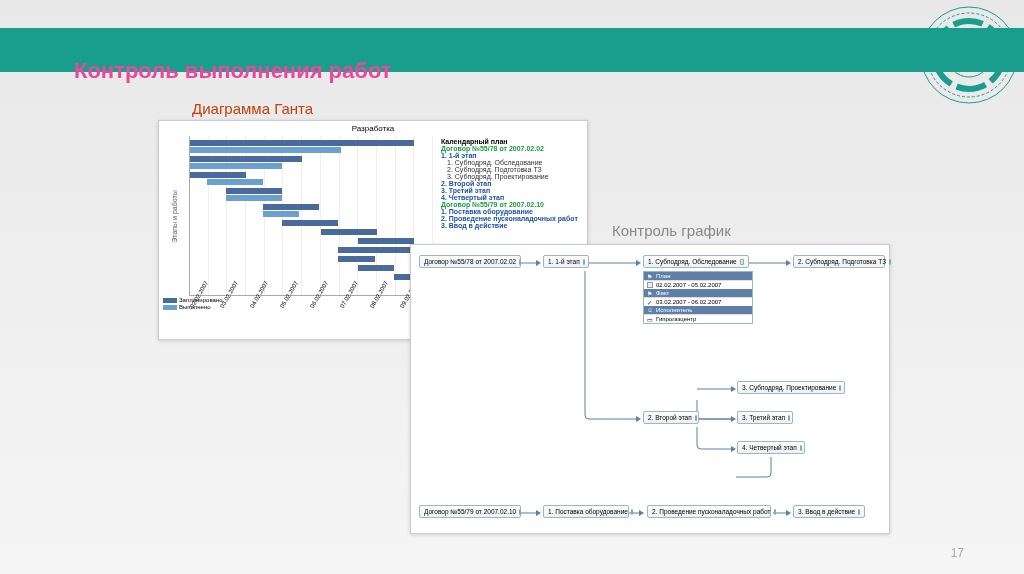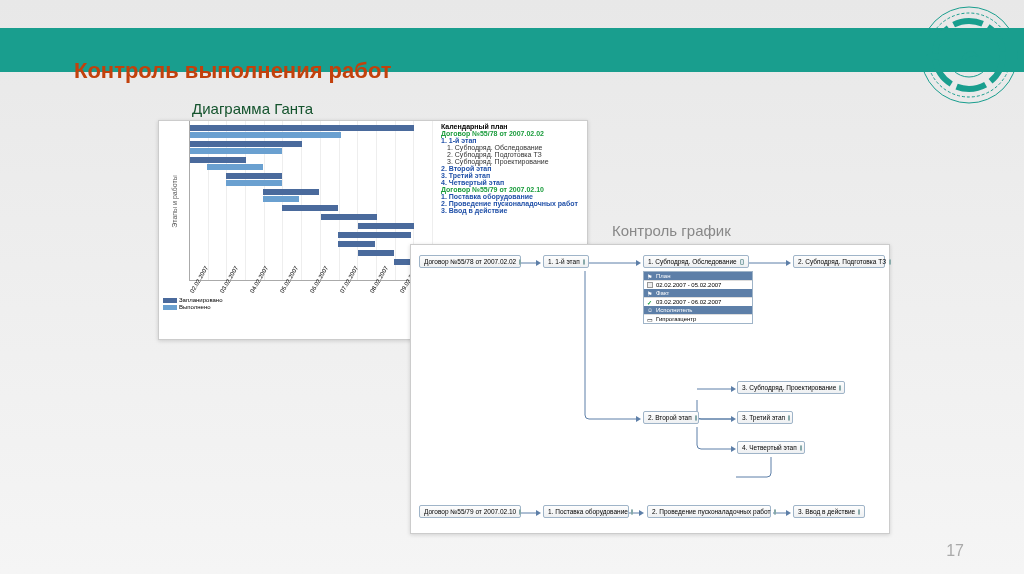--- a/index.html
+++ b/index.html
@@ -7,26 +7,26 @@
     width: 1024px; height: 574px;
     background: linear-gradient(#e8e8e8, #f5f5f5);
     font-family: Arial, sans-serif;
     position: relative;
     overflow: hidden;
   }
   .header-bar {
     position: absolute; top: 28px; left: 0; right: 0; height: 44px;
     background: #199e8e; display: flex; align-items: center;
   }
-  .title { position: absolute; top: 58px; left: 74px; font-size: 22px; font-weight: bold; color: #c2410c; }
+  .title { position: absolute; top: 58px; left: 74px; font-size: 22px; font-weight: bold; color: #ec4899; }
   .logo-ring {
     position: absolute; top: 0; right: 0; width: 150px; height: 150px;
   }
   .logo-ring svg { width: 100%; height: 100%; }
-  .subtitle1 { position: absolute; top: 100px; left: 192px; color: #14532d; font-size: 15px; }
+  .subtitle1 { position: absolute; top: 100px; left: 192px; color: #c2410c; font-size: 15px; }
   .subtitle2 { position: absolute; top: 222px; left: 612px; color: #888; font-size: 15px; }
 
   .gantt-panel {
     position: absolute; top: 120px; left: 158px; width: 430px; height: 220px;
     background: #fff; border: 1px solid #ccc; box-shadow: 0 1px 4px rgba(0,0,0,.15);
     font-size: 7px;
   }
   .gantt-title { text-align: center; font-size: 8px; padding: 3px 0; }
   .gantt-body { display: flex; height: 160px; }
   .gantt-yaxis { width: 30px; display:flex; align-items:center; justify-content:center; }
@@ -66,21 +66,21 @@
   }
   .popup .ph { background:#5d7fa8; color:#fff; padding:1px 3px; display:flex; align-items:center; gap:3px;}
   .popup .pr { padding:1px 3px; display:flex; align-items:center; gap:3px; border-top:1px solid #ddd;}
   .popup .ic { width:6px; height:6px; display:inline-block; }
   .popup .ic.cal { background:#eee; border:1px solid #999; }
   .popup .ic.ok { color:#1a9c3c; font-weight:bold; }
   svg.conn { position:absolute; inset:0; width:100%; height:100%; pointer-events:none; }
   svg.conn path { stroke:#5d7fa8; stroke-width:1; fill:none; }
   svg.conn polygon { fill:#5d7fa8; }
 
-  .page-num { position:absolute; bottom:14px; right:60px; color:#aaa; font-size:16px; }
+  .page-num { position:absolute; bottom:14px; right:60px; color:#aaa; font-size:12px; }
 </style>
 </head>
 <body>
 
 <div class="header-bar"></div>
 <div class="title">Контроль выполнения работ</div>
 
 <div class="logo-ring">
   <svg viewBox="0 0 150 150">
     <circle cx="95" cy="55" r="48" fill="none" stroke="#199e8e" stroke-width="1"></circle>
@@ -88,20 +88,21 @@
     <circle cx="95" cy="55" r="34" fill="none" stroke="#199e8e" stroke-width="6" stroke-dasharray="30 6"></circle>
     <circle cx="95" cy="55" r="22" fill="none" stroke="#199e8e" stroke-width="1"></circle>
     <path d="M 86 62 Q 95 42 106 58 Q 98 52 90 62 Z" fill="#199e8e"></path>
   </svg>
 </div>
 
 <div class="subtitle1">Диаграмма Ганта</div>
 <div class="subtitle2">Контроль график</div>
 
 <div class="gantt-panel">
+  <div class="gantt-title">Разработка</div>
   <div class="gantt-body">
     <div class="gantt-yaxis">
         <span>Этапы и работы</span>
       </div>
     <div class="gantt-chart">
       <div class="gantt-grid">
           <div></div>
           <div></div>
           <div></div>
           <div></div>

